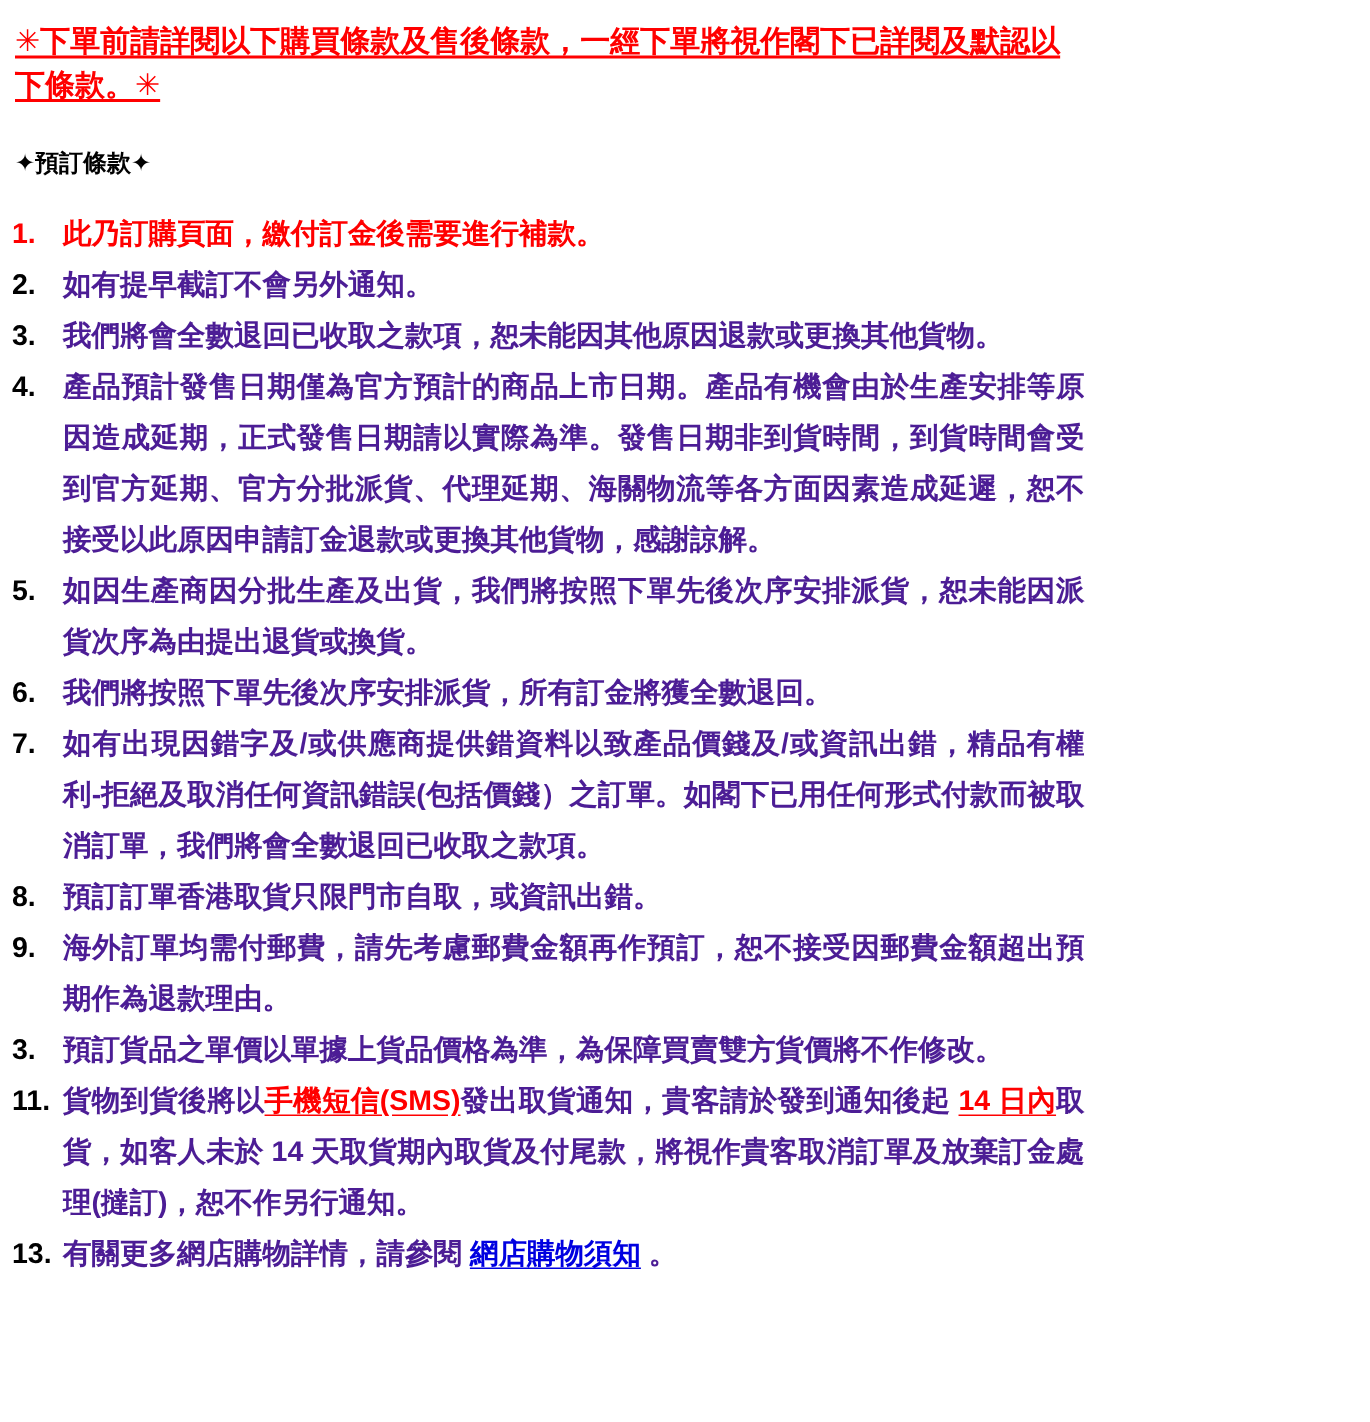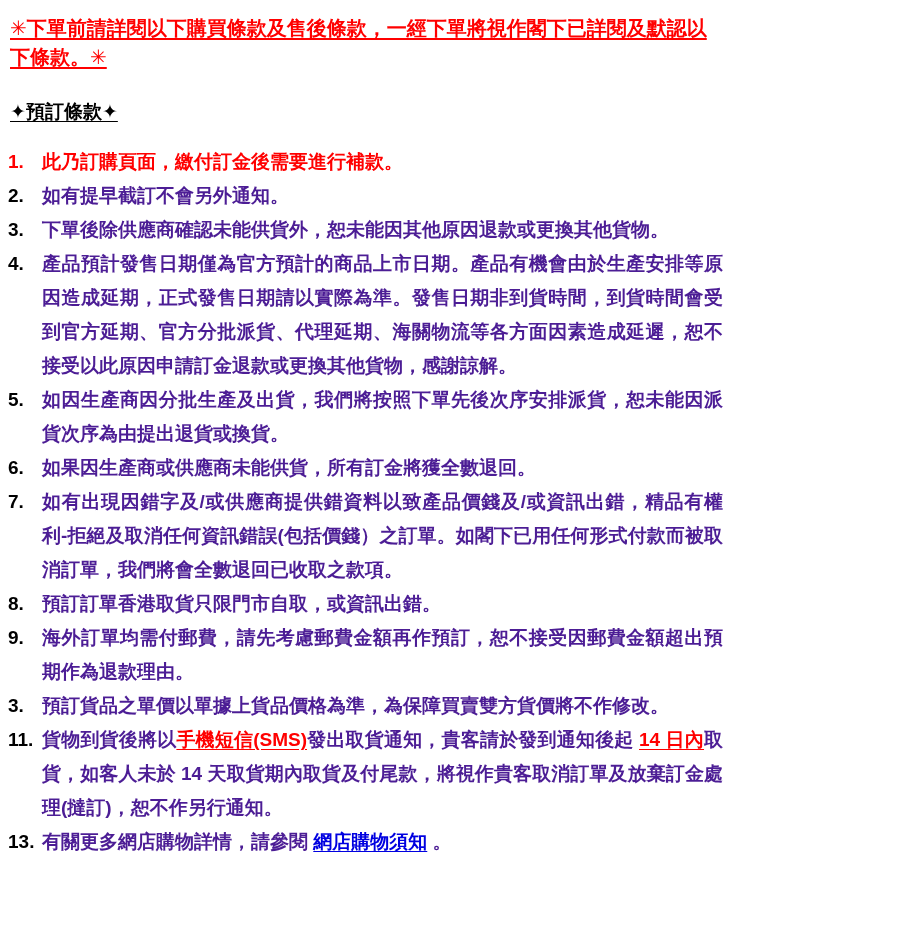--- a/index.html
+++ b/index.html
@@ -18,22 +18,21 @@
   }
   .notice {
     color: var(--red, #ff0000);
     font-size: 20px;
     line-height: 1.45;
     text-decoration: underline;
     text-underline-offset: 3px;
     margin: 4px 0 0 2px;
   }
   .section-title {
-    font-size: 19px;
-    text-decoration: underline;
+    font-size: 16px;
     text-underline-offset: 3px;
     margin: 27px 0 0 2px;
   }
   .terms {
     margin-top: 20px;
     font-size: 19px;
   }
   .term {
     display: flex;
     align-items: flex-start;
@@ -73,33 +72,33 @@
       <div class="term">
         <span class="num red">1.</span>
         <div class="body"><span class="seg-red">此乃訂購頁面，繳付訂金後需要進行補款。</span></div>
       </div>
       <div class="term">
         <span class="num">2.</span>
         <div class="body"><span class="seg-normal">如有提早截訂不會另外通知。</span></div>
       </div>
       <div class="term">
         <span class="num">3.</span>
-        <div class="body"><span class="seg-normal">下單後除供應商確認未能供貨外，恕未能因其他原因退款或更換其他貨物。</span></div>
+        <div class="body"><span class="seg-normal">我們將會全數退回已收取之款項，恕未能因其他原因退款或更換其他貨物。</span></div>
       </div>
       <div class="term">
         <span class="num">4.</span>
         <div class="body"><span class="seg-normal">產品預計發售日期僅為官方預計的商品上市日期。產品有機會由於生產安排等原因造成延期，正式發售日期請以實際為準。發售日期非到貨時間，到貨時間會受到官方延期、官方分批派貨、代理延期、海關物流等各方面因素造成延遲，恕不接受以此原因申請訂金退款或更換其他貨物，感謝諒解。</span></div>
       </div>
       <div class="term">
         <span class="num">5.</span>
         <div class="body"><span class="seg-normal">如因生產商因分批生產及出貨，我們將按照下單先後次序安排派貨，恕未能因派貨次序為由提出退貨或換貨。</span></div>
       </div>
       <div class="term">
         <span class="num">6.</span>
-        <div class="body"><span class="seg-normal">如果因生產商或供應商未能供貨，所有訂金將獲全數退回。</span></div>
+        <div class="body"><span class="seg-normal">我們將按照下單先後次序安排派貨，所有訂金將獲全數退回。</span></div>
       </div>
       <div class="term">
         <span class="num">7.</span>
         <div class="body"><span class="seg-normal">如有出現因錯字及/或供應商提供錯資料以致產品價錢及/或資訊出錯，精品有權利-拒絕及取消任何資訊錯誤(包括價錢）之訂單。如閣下已用任何形式付款而被取消訂單，我們將會全數退回已收取之款項。</span></div>
       </div>
       <div class="term">
         <span class="num">8.</span>
         <div class="body"><span class="seg-normal">預訂訂單香港取貨只限門市自取，或資訊出錯。</span></div>
       </div>
       <div class="term">

